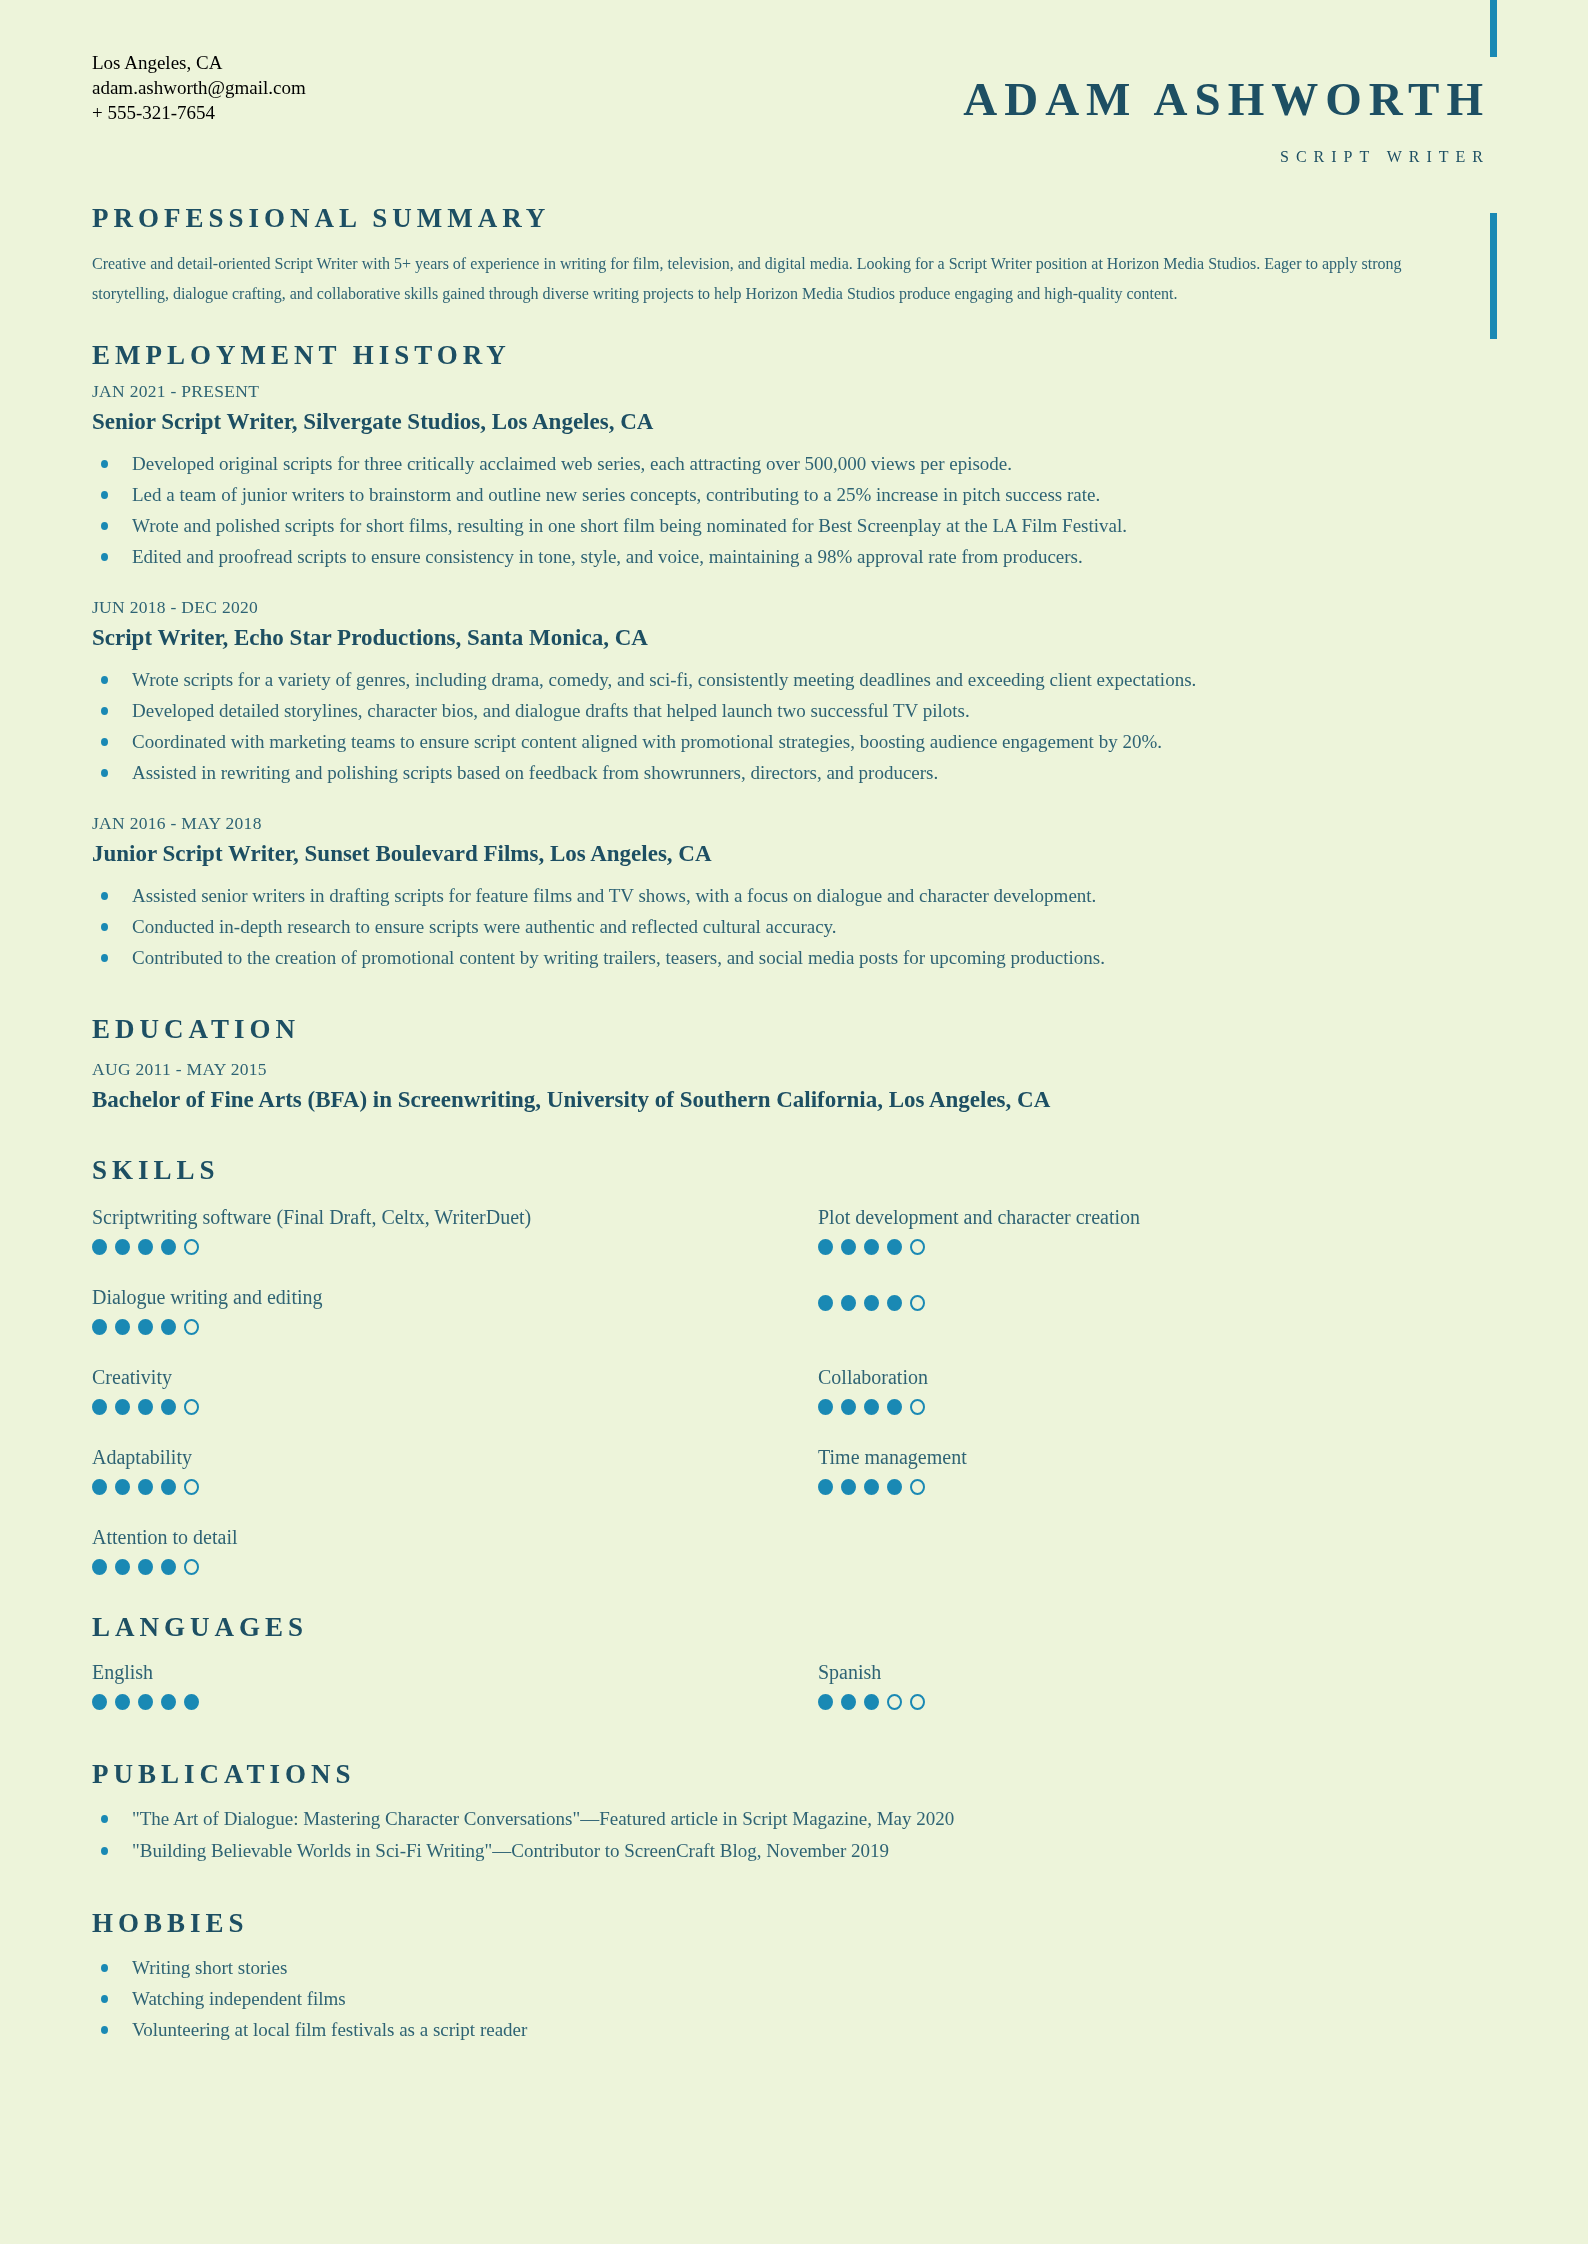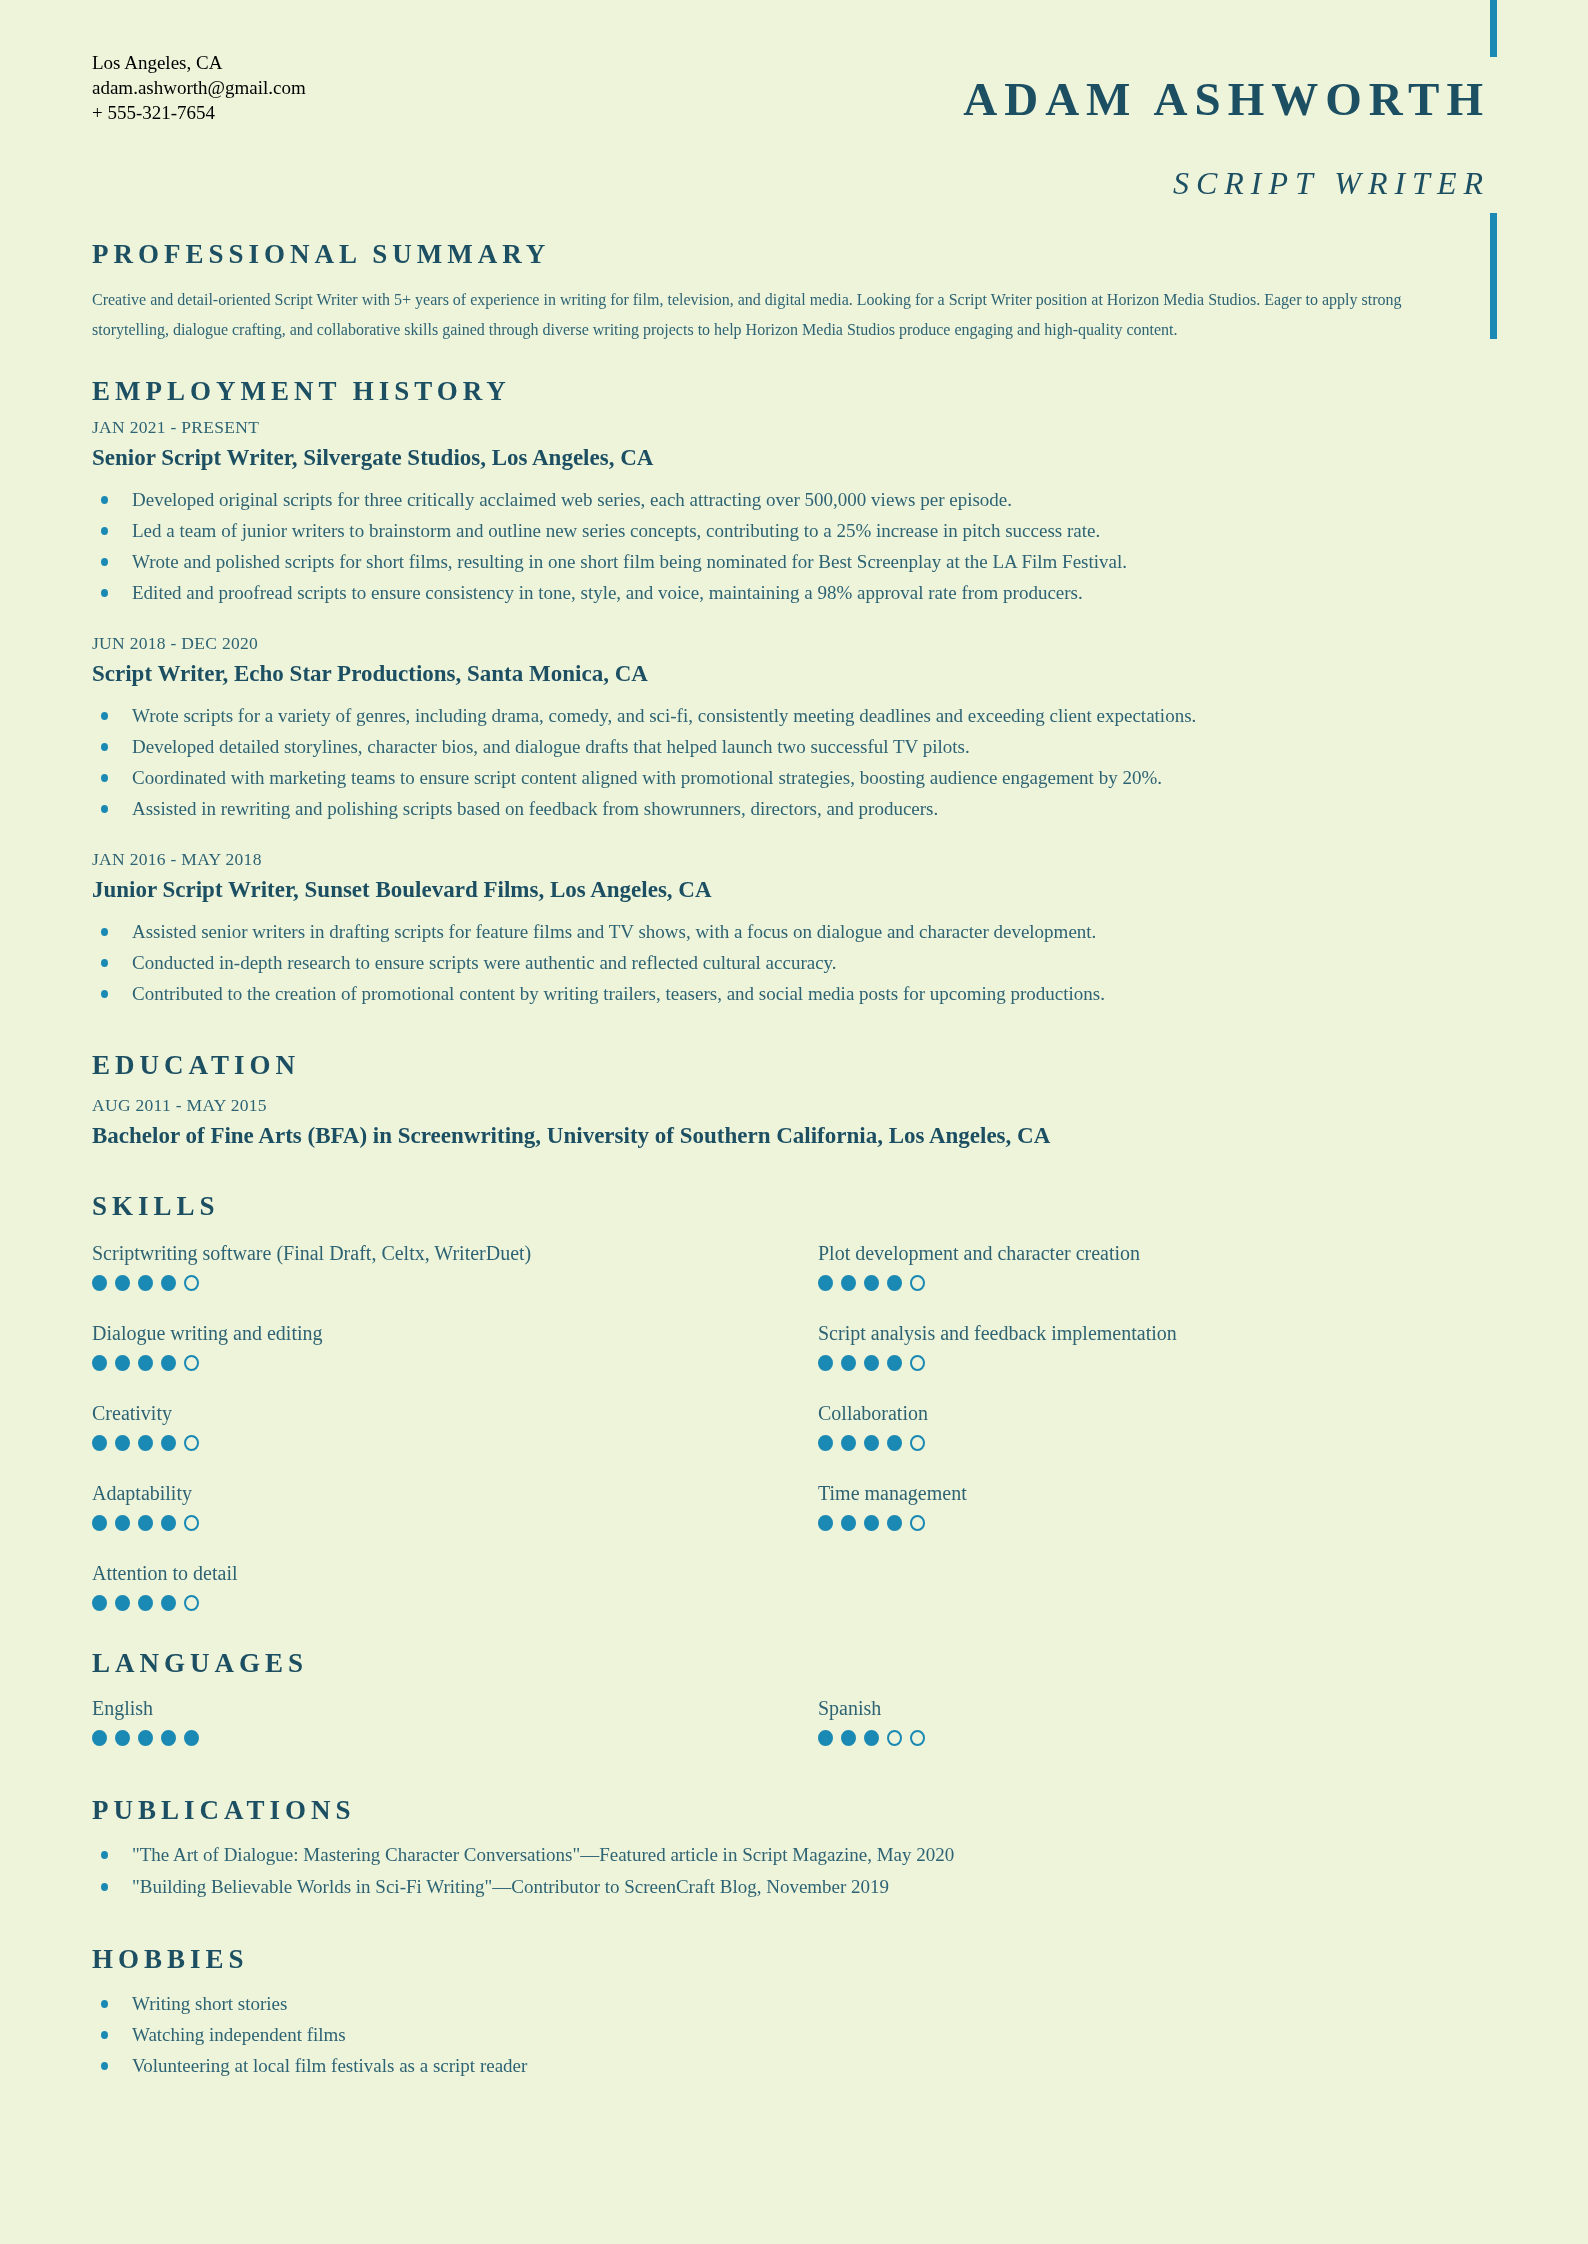--- a/index.html
+++ b/index.html
@@ -14,21 +14,21 @@
 
   
   .header { display:flex; justify-content:space-between; align-items:flex-start; }
   .contact { font-size:19px; line-height:25px; color:#000000; }
   .header-right { text-align:right; }
   .name {
     margin-top:26px; font-size:47px; font-weight:bold; letter-spacing:7px;
     color:#1d4f63; line-height:1; white-space:nowrap;
   }
   .role {
-    margin-top:42px; font-size:32px; letter-spacing:7px; color:#1d4f63; white-space:nowrap;font-style:italic;
+    margin-top:25px; font-size:16px; letter-spacing:7px; color:#1d4f63; white-space:nowrap;
   }
   .accent-bar { position:absolute; right:91px; width:7px; background:#1a89b4; }
   .accent-bar.top { top:0; height:57px; }
   .accent-bar.bottom { top:213px; height:126px; }
 
   
   .section-heading {
     font-size:27px; font-weight:bold; letter-spacing:5px; color:#1d4f63; line-height:33px;
   }
   .summary-heading { margin-top:36px; }
@@ -168,21 +168,20 @@
         <div class="rated-label">Dialogue writing and editing</div>
         <div class="rating">
             <span class="dot filled"></span>
             <span class="dot filled"></span>
             <span class="dot filled"></span>
             <span class="dot filled"></span>
             <span class="dot"></span>
           </div>
       </div>
       <div class="rated-item">
-        <div class="rated-label">Script analysis and feedback implementation</div>
         <div class="rating">
             <span class="dot filled"></span>
             <span class="dot filled"></span>
             <span class="dot filled"></span>
             <span class="dot filled"></span>
             <span class="dot"></span>
           </div>
       </div>
       <div class="rated-item">
         <div class="rated-label">Creativity</div>

